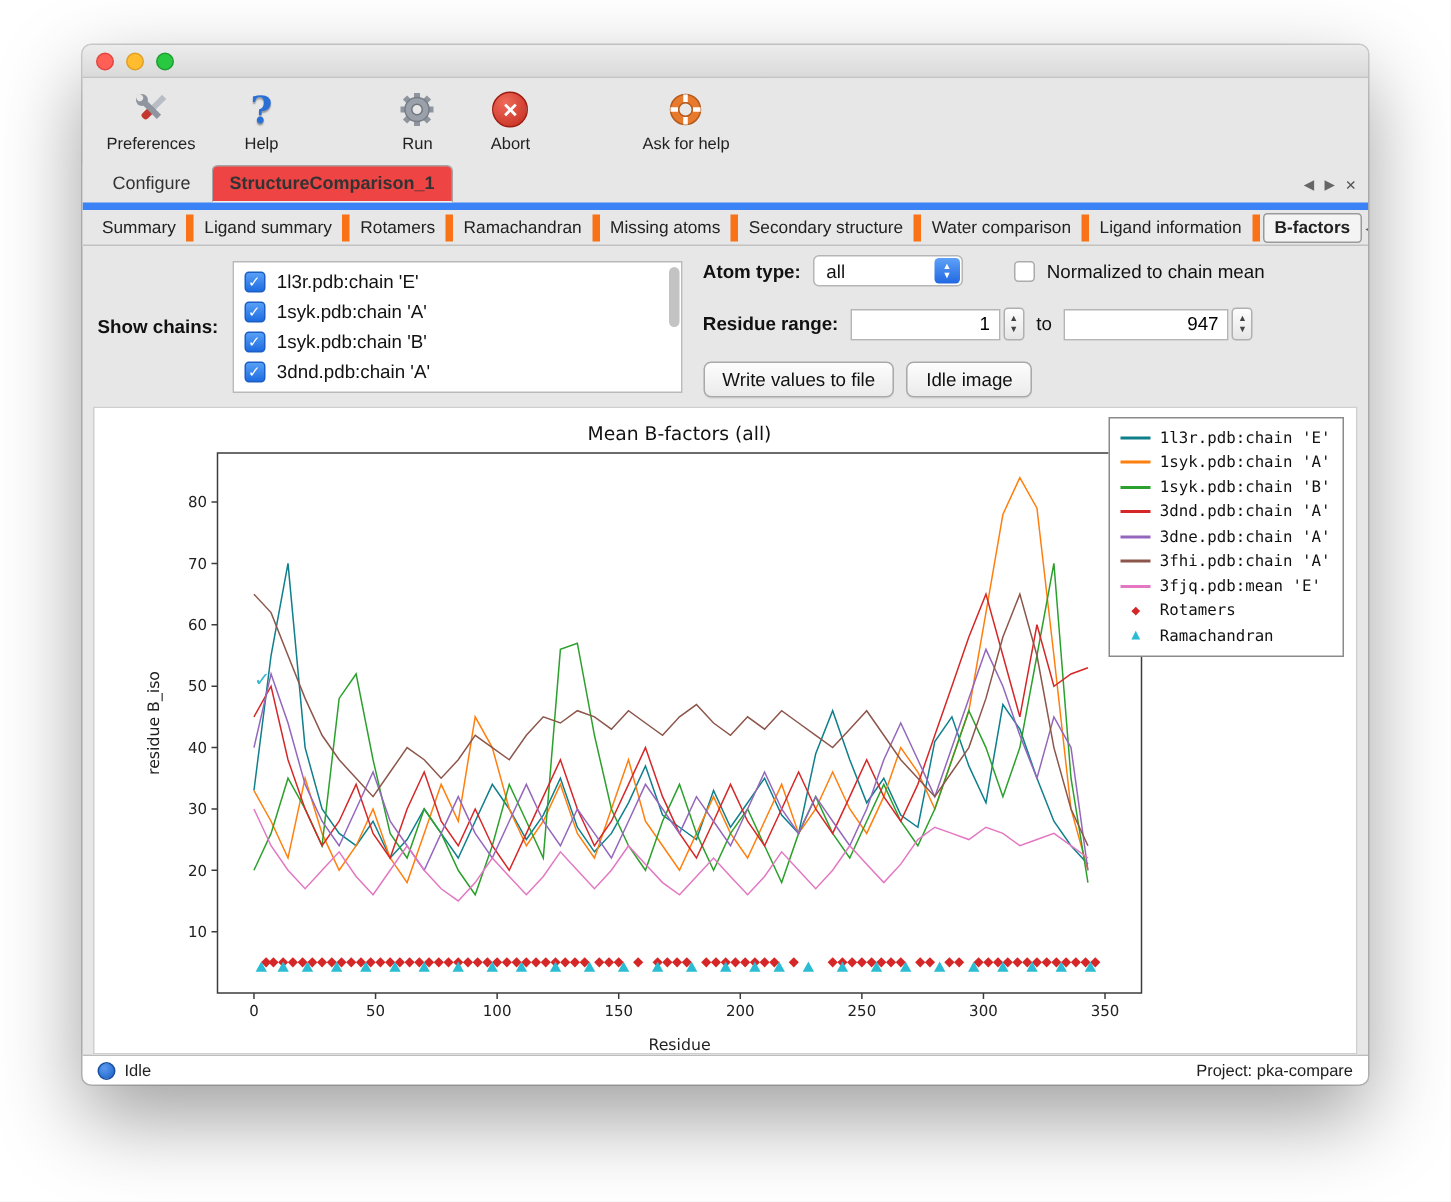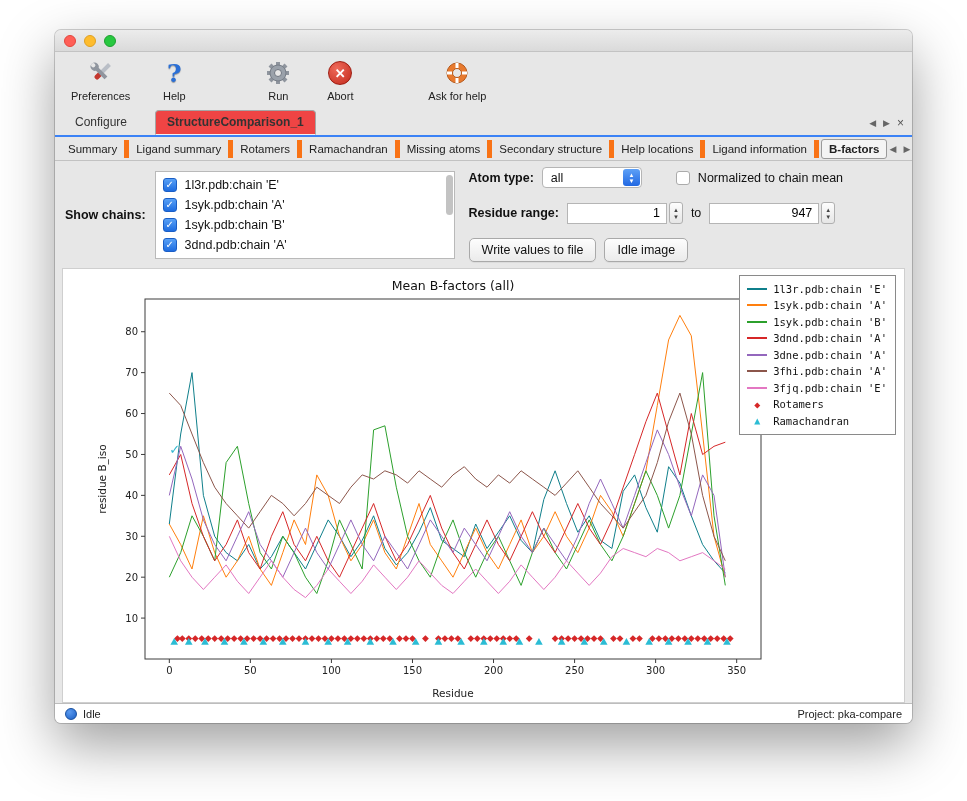--- a/index.html
+++ b/index.html
@@ -21,21 +21,21 @@
   .toolbar { flex:0 0 58px; display:flex; align-items:flex-start; padding:6px 16px 0; gap:26px; }
   .tb-item { display:flex; flex-direction:column; align-items:center; gap:2px; font-size:11px; color:#222; min-width:36px; cursor:default; }
   .tb-item.run { margin-left:42px; }
   .tb-item.ask { margin-left:44px; }
   .tb-icon { height:30px; display:flex; align-items:center; justify-content:center; }
   .help-glyph { font-size:25px; font-weight:bold; color:#2a6fd6; text-shadow:0 1px 1px rgba(0,0,0,.35); font-family:"DejaVu Serif",serif; }
   .abort-glyph { width:24px; height:24px; border-radius:50%; background:radial-gradient(circle at 35% 30%, #ef6a5a, #c22a1c);
     border:1px solid #9e1d12; color:#fff; font-weight:bold; font-size:13px; display:flex; align-items:center; justify-content:center; }
 
   
-  .tabrow1 { flex:0 0 26px; display:flex; align-items:flex-end; background:#e7e7e7; border-bottom:2px solid #3b82f6; padding:0 8px; gap:16px; }
+  .tabrow1 { flex:0 0 26px; display:flex; align-items:flex-end; background:#e7e7e7; border-bottom:5px solid #3b82f6; padding:0 8px; gap:2px; }
   .maintab { padding:4px 11px 5px; font-size:12px; color:#333; border:1px solid transparent; }
   .maintab.active { background:#ef4444; border:1px solid #a5a5a5; border-bottom-color:#f2f2f2; border-radius:4px 4px 0 0; font-weight:bold; }
   .tabnav { margin-left:auto; display:flex; align-items:center; gap:7px; padding-bottom:5px; color:#666; font-size:9px; }
   .tabnav .x { font-size:12px; color:#555; }
 
   
   .tabrow2 { flex:0 0 24px; display:flex; align-items:center; background:#e7e7e7; border-bottom:1px solid #c2c2c2; padding:0 6px; font-size:11.5px; color:#222; }
   .subtab { padding:3px 7px; border-right:5px solid #f97316; white-space:nowrap; }
   .subtab.active { font-weight:bold; border:1px solid #9a9a9a; background:#f4f4f4; border-radius:3px; margin:0 2px; }
   .subnav { margin-left:auto; display:flex; gap:7px; color:#666; font-size:9px; padding-right:2px; }
@@ -163,21 +163,21 @@
     </span>
   </div>
 
   <div class="tabrow2">
     <span class="subtab">Summary</span>
     <span class="subtab">Ligand summary</span>
     <span class="subtab">Rotamers</span>
     <span class="subtab">Ramachandran</span>
     <span class="subtab">Missing atoms</span>
     <span class="subtab">Secondary structure</span>
-    <span class="subtab">Help locations</span>
+    <span class="subtab">Water comparison</span>
     <span class="subtab">Ligand information</span>
     <span class="subtab active">B-factors</span>
     <span class="subnav">
       <span>◀</span>
       <span>▶</span>
     </span>
   </div>
 
   <div class="controls">
     <div class="chains-group">
@@ -416,21 +416,21 @@
         <div class="lg-row">
           <span class="lg-line" style="background: rgb(148, 103, 189);"></span>
           <span>3dne.pdb:chain 'A'</span>
         </div>
         <div class="lg-row">
           <span class="lg-line" style="background: rgb(140, 86, 75);"></span>
           <span>3fhi.pdb:chain 'A'</span>
         </div>
         <div class="lg-row">
           <span class="lg-line" style="background: rgb(227, 119, 194);"></span>
-          <span>3fjq.pdb:chain 'E'</span>
+          <span>3fjq.pdb:mean 'E'</span>
         </div>
         <div class="lg-row">
           <span class="lg-glyph" style="color: rgb(214, 39, 40);">◆</span>
           <span>Rotamers</span>
         </div>
         <div class="lg-row">
           <span class="lg-glyph" style="color: rgb(43, 188, 212);">▲</span>
           <span>Ramachandran</span>
         </div>
       </div>

